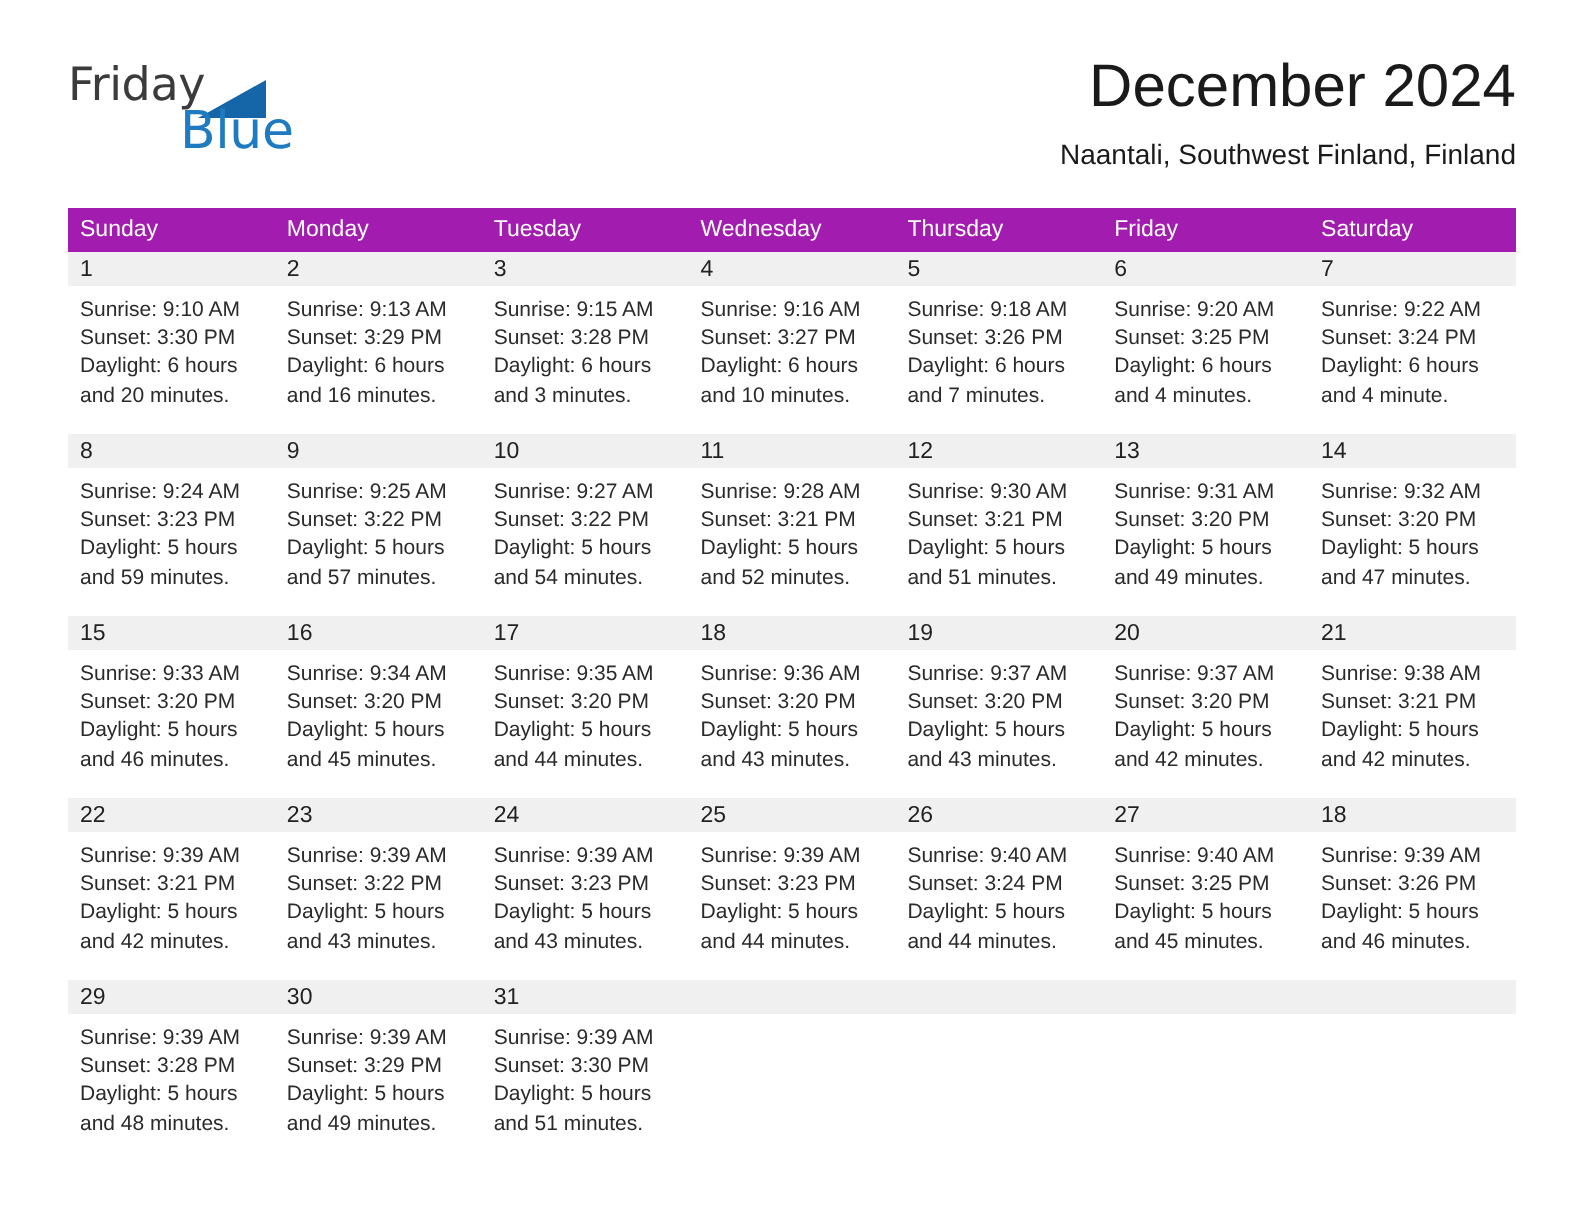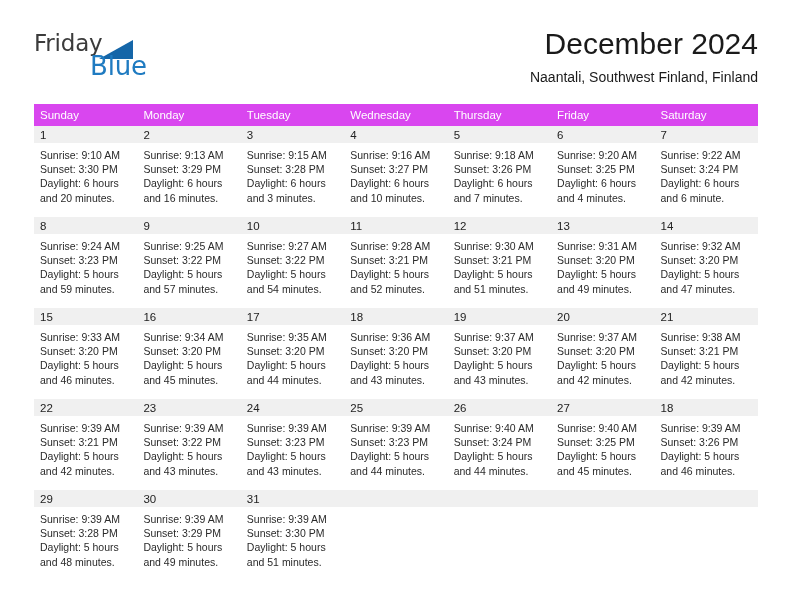--- a/index.html
+++ b/index.html
@@ -88,21 +88,21 @@
     left: 34px;
     top: 104px;
     width: 724px;
   }
   table.calendar {
     width: 724px;
     border-collapse: collapse;
     table-layout: fixed;
   }
   table.calendar th {
-    background: #d946ef;
+    background: #a21caf;
     color: #ffffff;
     font-size: 11.5px;
     font-weight: 400;
     text-align: left;
     padding: 5px 0 5px 6px;
     height: 11px;
     border: none;
   }
   table.calendar td {
     vertical-align: top;
@@ -251,21 +251,21 @@
               </div>
             </div>
           </td>
           <td>
             <div class="daycell">
               <div class="date-band">7</div>
               <div class="cell-body">
                 <div>Sunrise: 9:22 AM</div>
                 <div>Sunset: 3:24 PM</div>
                 <div>Daylight: 6 hours</div>
-                <div>and 6 minute.</div>
+                <div>and 4 minute.</div>
               </div>
             </div>
           </td>
         </tr>
         <tr class="spacer-row">
           <td></td>
           <td></td>
           <td></td>
           <td></td>
           <td></td>

